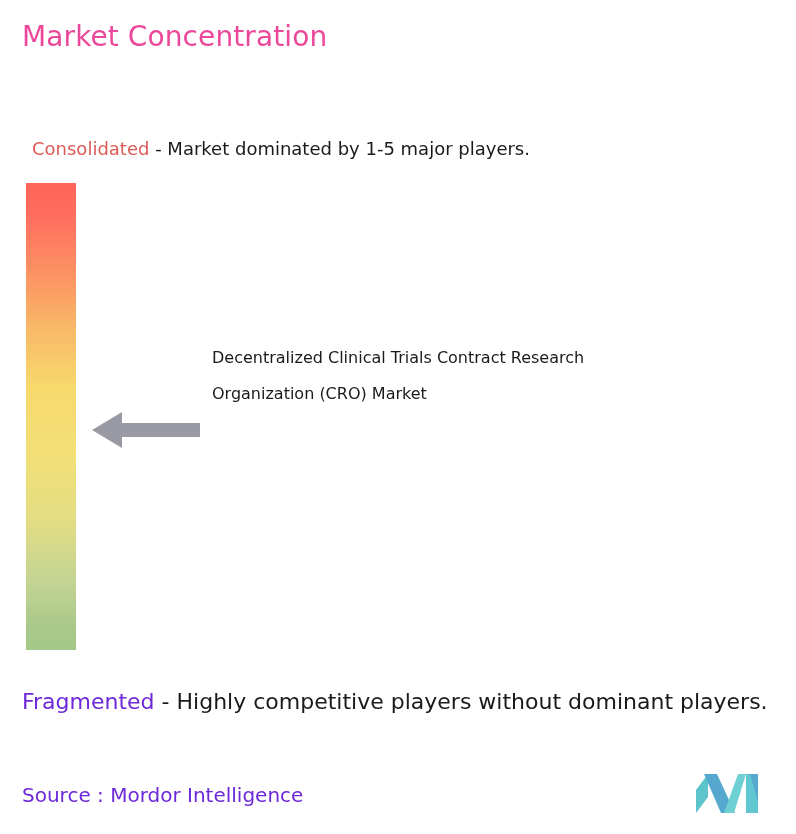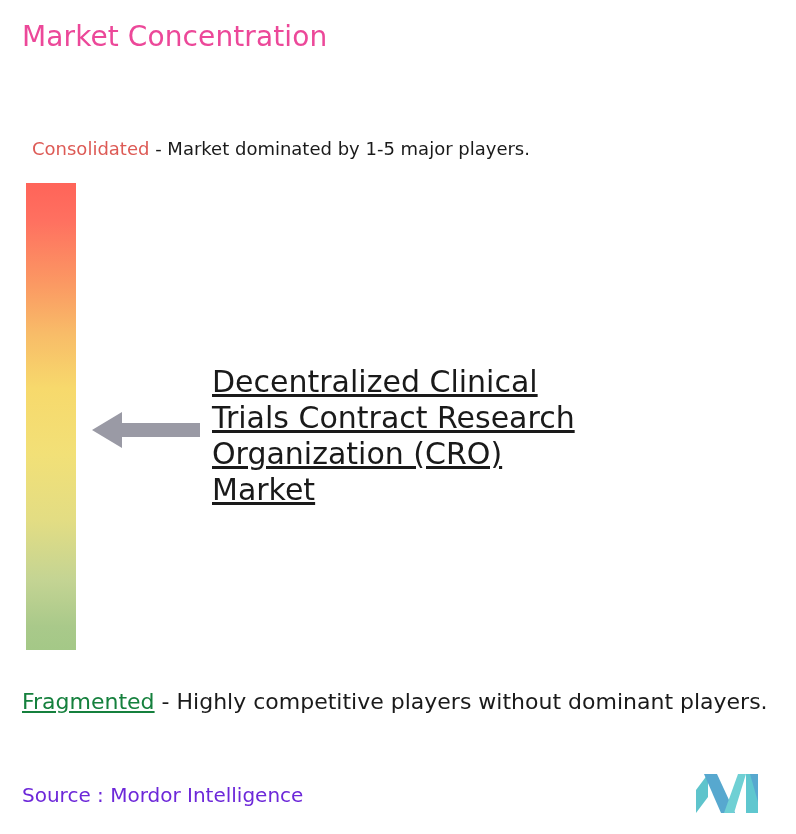--- a/index.html
+++ b/index.html
@@ -78,43 +78,41 @@
     height: 48px;
   }
   .arrow-wrap svg {
     display: block;
   }
 
   
   .callout-label {
     position: absolute;
     left: 212px;
-    top: 364px;
+    top: 340px;
     width: 400px;
-    font-size: 30px;
+    font-size: 16px;
     line-height: 36px;
     color: #1a1a1a;
     font-weight: 400;
-    text-decoration: underline;
   }
 
   
   .legend-bottom {
     position: absolute;
     left: 22px;
     top: 686px;
     width: 760px;
     font-size: 22px;
     line-height: 31px;
     color: #1a1a1a;
     font-weight: 400;
   }
   .legend-term-fragmented {
-    color: #15803d;
-    text-decoration: underline;
+    color: #6d28d9;
   }
 
   
   .source-line {
     position: absolute;
     left: 22px;
     top: 782px;
     font-size: 20px;
     line-height: 26px;
     color: #6d28d9;

